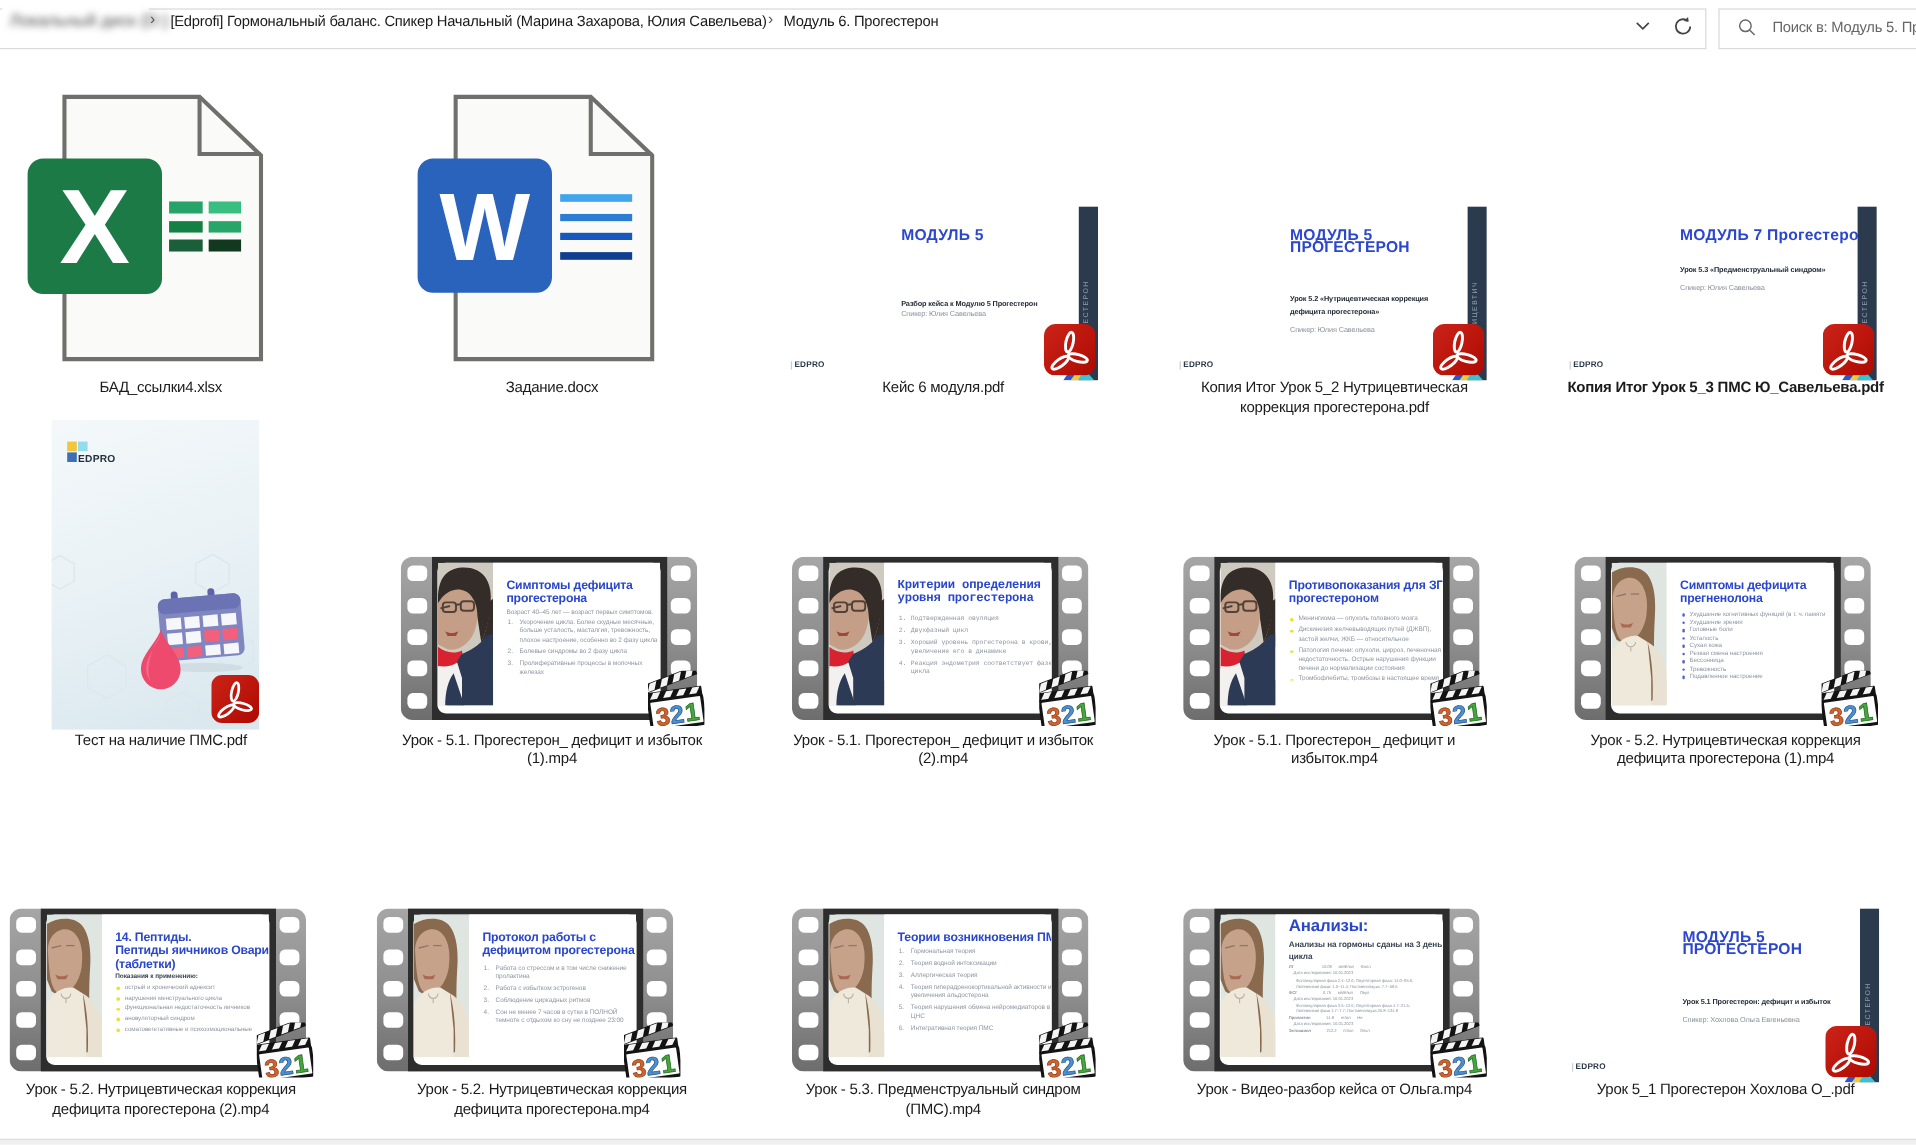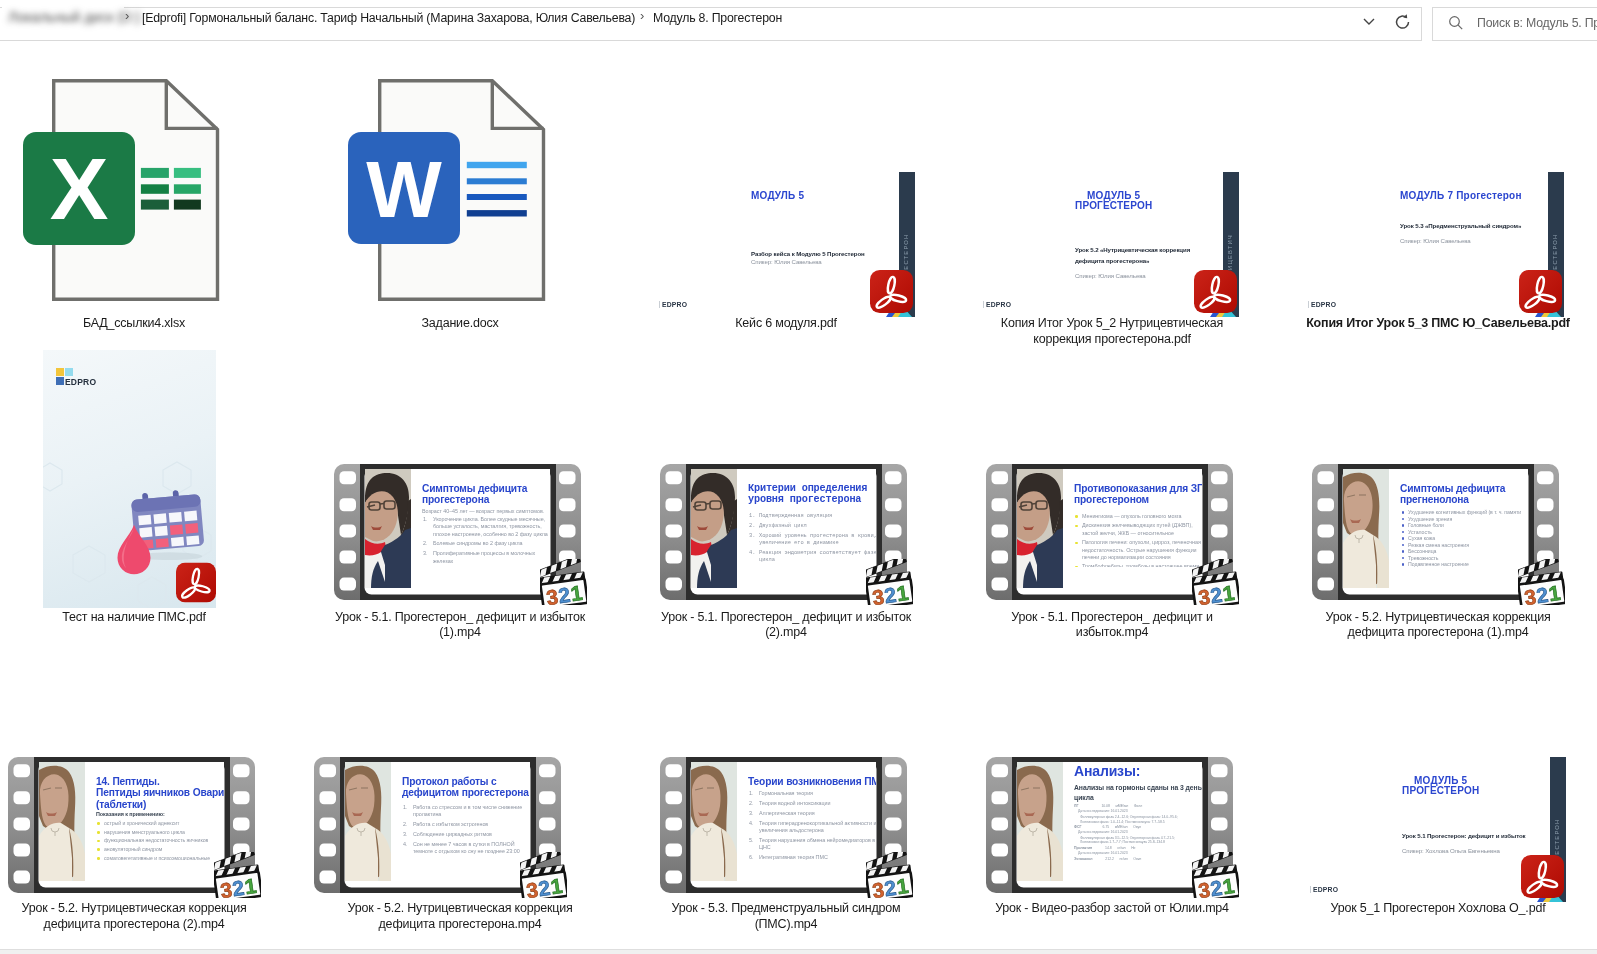--- a/index.html
+++ b/index.html
@@ -13,21 +13,21 @@
   #blurtxt{position:absolute;left:8px;top:9px;font-size:14px;color:#4a4a4a;filter:blur(3px);white-space:nowrap;}
   .crumbsep{position:absolute;top:8px;font-size:13px;color:#555;}
   .crumbtxt{position:absolute;top:11px;font-size:12.3px;letter-spacing:-0.2px;color:#1a1a1a;white-space:nowrap;}
   #searchbox{position:absolute;left:1432px;top:7px;width:200px;height:32px;
     background:#fff;border:1px solid #d9d9d9;}
   #searchtxt{position:absolute;left:1477px;top:16px;font-size:12.3px;letter-spacing:-0.2px;color:#666;white-space:nowrap;}
   
   .lbl{position:absolute;width:320px;text-align:center;font-size:12.5px;letter-spacing:-0.2px;line-height:15.8px;color:#1b1b1b;}
   
   .slide{position:absolute;width:258px;height:145px;background:#fff;overflow:hidden;}
-  .slide .h{position:absolute;left:94px;top:19px;font-weight:bold;color:#2b46cf;font-size:10px;line-height:10px;letter-spacing:.2px;white-space:nowrap;text-align:center;}
+  .slide .h{position:absolute;left:94px;top:19px;font-weight:bold;color:#2b46cf;font-size:13px;line-height:10px;letter-spacing:.2px;white-space:nowrap;}
   .slide .b{position:absolute;left:94px;font-weight:bold;color:#222b38;font-size:6.1px;line-height:11px;letter-spacing:-0.1px;white-space:nowrap;}
   .slide .s{position:absolute;left:94px;font-weight:normal;color:#8a919c;font-size:6.1px;letter-spacing:-0.1px;}
   .slide .edpro{position:absolute;left:1.5px;top:129px;font-weight:bold;color:#2a3646;font-size:6.8px;letter-spacing:.2px;border-left:1.5px solid #c9ced4;padding-left:2.5px;line-height:7px;}
   .slide .band{position:absolute;left:242px;top:0;width:16px;height:145px;background:#2b3b4d;}
   .slide .bandtxt{position:absolute;left:242px;top:0;width:16px;height:145px;}
   .slide .bandtxt span{position:absolute;left:4px;top:118px;transform-origin:0 0;transform:rotate(-90deg);font-size:5.8px;color:#8e9fae;letter-spacing:1.2px;white-space:nowrap;}
   
   .vslide{left:77px;top:5px;width:139px;height:98px;overflow:hidden;background:#fff;}
   .vh{position:absolute;left:11px;top:13.5px;font-weight:bold;color:#2946cc;font-size:10.2px;line-height:11.8px;letter-spacing:-0.15px;white-space:nowrap;}
   .vt{position:absolute;left:11px;width:130px;font-size:5.4px;line-height:7.3px;color:#8f96a3;letter-spacing:-0.05px;}
@@ -40,23 +40,23 @@
   .bi{position:relative;padding-left:8px;margin-bottom:0;white-space:nowrap;overflow:hidden;}
   .bi::before{content:"";position:absolute;left:1.5px;top:2.4px;width:2.2px;height:2.2px;border-radius:50%;background:#4d62c8;}
 </style>
 </head>
 <body>
 
 <div id="addrbar"></div>
 <div id="blurblob"></div>
 <div id="blurtxt">Локальный диск (D:)</div>
 <div class="crumbsep" style="left:125px;">›</div>
-<div class="crumbtxt" id="crumb1" style="left:142px;">[Edprofi] Гормональный баланс. Тариф Начальный (Марина Захарова, Юлия Савельева)</div>
+<div class="crumbtxt" id="crumb1" style="left:142px;">[Edprofi] Гормональный баланс. Спикер Начальный (Марина Захарова, Юлия Савельева)</div>
 <div class="crumbsep" style="left:640px;">›</div>
-<div class="crumbtxt" id="crumb2" style="left:653px;">Модуль 8. Прогестерон</div>
+<div class="crumbtxt" id="crumb2" style="left:653px;">Модуль 6. Прогестерон</div>
 <svg class="abs" style="left:1362px;top:17px;" width="14" height="10" viewBox="0 0 14 10">
     <path d="M2 2 L7 7 L12 2" stroke="#444" stroke-width="1.4" fill="none"></path>
   </svg>
 <svg class="abs" style="left:1394px;top:13px;" width="18" height="18" viewBox="0 0 18 18">
     <path d="M14.5 9 A6 6 0 1 1 12.5 4.6" stroke="#444" stroke-width="1.5" fill="none"></path>
     <path d="M12.7 1.2 L13.2 5.2 L9.2 4.6" fill="#444" stroke="none"></path>
   </svg>
 <div id="searchbox"></div>
 <svg class="abs" style="left:1448px;top:15px;" width="16" height="16" viewBox="0 0 16 16">
     <circle cx="6.5" cy="6.5" r="4.8" stroke="#666" stroke-width="1.2" fill="none"></circle>
@@ -389,21 +389,21 @@
       <div style="margin:1px 0 2px 4px;">Дата исследования: 16.01.2023</div>
       <div><b>Эстрадиол</b> &nbsp;&nbsp;&nbsp;&nbsp;&nbsp;&nbsp;&nbsp;&nbsp;&nbsp;&nbsp;&nbsp;&nbsp; 212.2 &nbsp;&nbsp;&nbsp;&nbsp; пг/мл &nbsp;&nbsp;&nbsp;&nbsp; Овул</div>
       <div style="margin:1px 0 2px 4px;">Дата исследования: 16.01.2023</div>
       <div style="margin:0 0 1px 6px;">Фолликулярная фаза 12.5–166.0; Овуляторная фаза 85.8–498.0; Лютеиновая фаза 43.8–211.0; Постменопауза 18.4–201.0</div>
     </div>
   </div>
   <svg class="abs" style="left:206px;top:95px;" width="47" height="46">
       <use href="#clap"></use>
     </svg>
 </div>
-<div class="lbl" style="left:952px;top:901px;">Урок - Видео-разбор застой от Юлии.mp4</div>
+<div class="lbl" style="left:952px;top:901px;">Урок - Видео-разбор кейса от Ольга.mp4</div>
 
 <div class="slide" style="left:1308px;top:757px;">
   <div class="h">МОДУЛЬ 5<br>ПРОГЕСТЕРОН</div>
   <div class="b" style="top:73px;">Урок 5.1 Прогестерон: дефицит и избыток</div>
   <div class="s" style="top:90px;">Спикер: Хохлова Ольга Евгеньевна</div>
   <div class="edpro">EDPRO</div>
   <div class="band"></div>
   <div class="bandtxt">
       <span>ПРОГЕСТЕРОН</span>
     </div>

